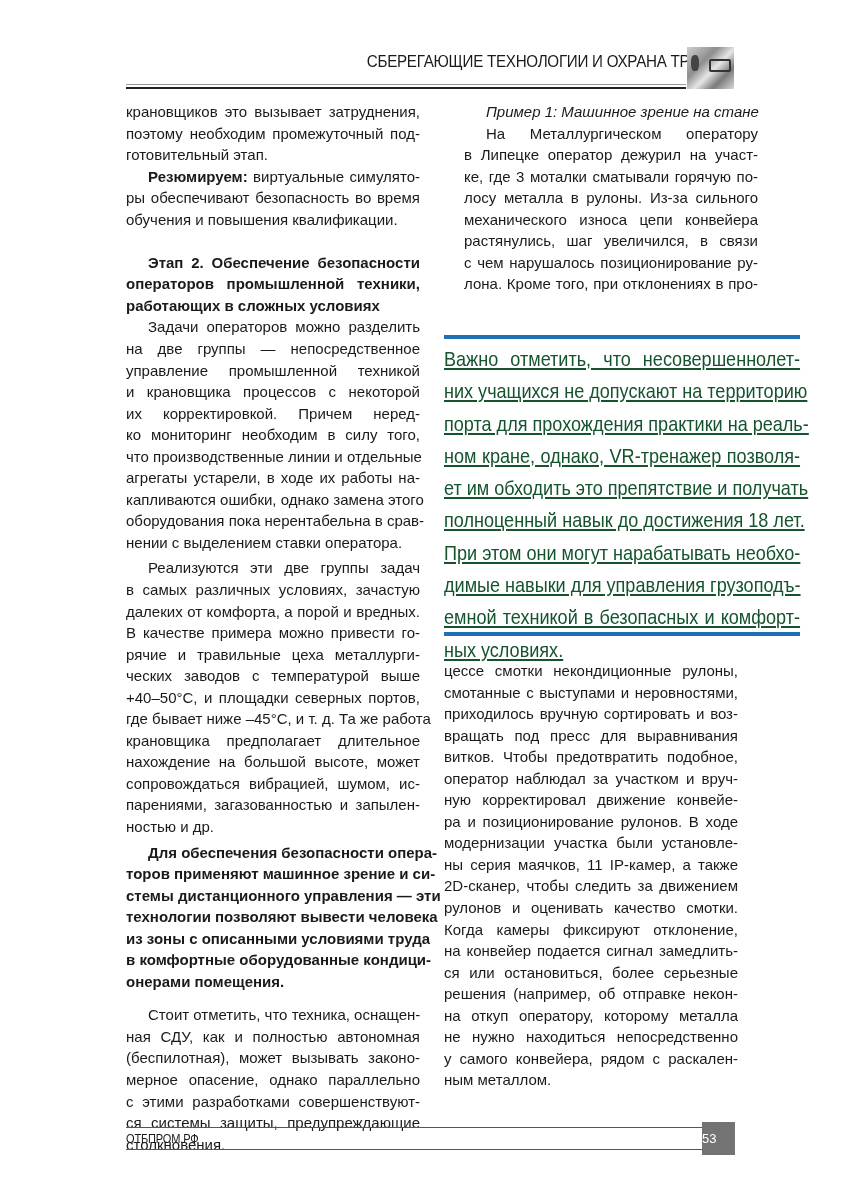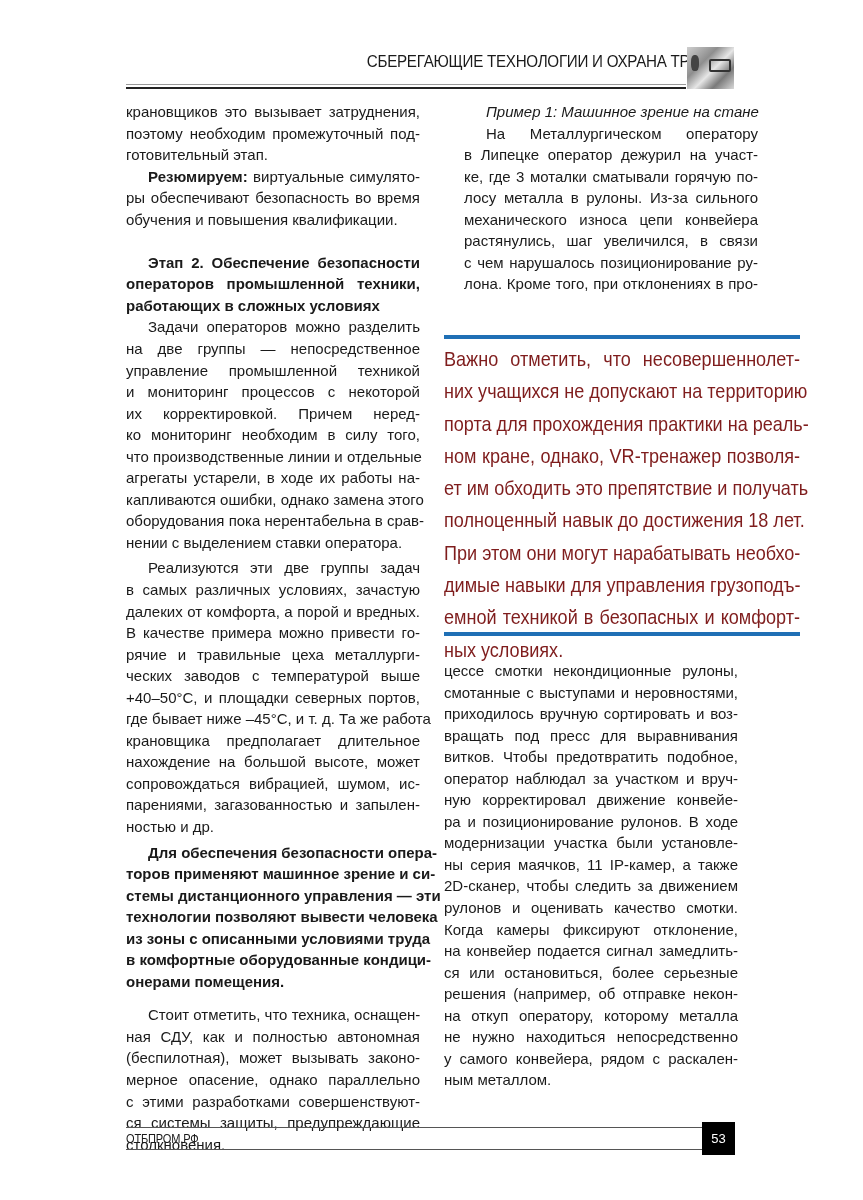--- a/index.html
+++ b/index.html
@@ -38,22 +38,22 @@
   .quote .line { display: block; white-space: nowrap; text-align: justify; text-align-last: justify;
                  transform: scaleX(0.86); transform-origin: left center; width: 414px; }
   .quote .line.last { text-align-last: left; }
 
   
   .ftr-rule { position: absolute; left: 126px; width: 576px; height: 1px; background: #555; }
   .ftr-rule.top { top: 1127px; }
   .ftr-rule.bot { top: 1149px; }
   .ftr-site { position: absolute; left: 126px; top: 1131px; font-size: 13px; color: #1a1a1a;
               transform: scaleX(0.85); transform-origin: left center; letter-spacing: -0.2px; }
-  .ftr-page { position: absolute; left: 702px; top: 1122px; width: 33px; height: 33px; background: #000000;
-              color: #fff; font-size: 13px; line-height: 33px; text-align: center; }
+  .ftr-page { position: absolute; left: 702px; top: 1122px; width: 33px; height: 33px; background: #737373;
+              color: #fff; font-size: 13px; line-height: 33px; text-align: left; }
 </style>
 </head>
 <body>
 
 <div class="hdr-title">СБЕРЕГАЮЩИЕ ТЕХНОЛОГИИ И ОХРАНА ТРУДА</div>
 <div class="hdr-rule-thin"></div>
 <div class="hdr-rule-thick"></div>
 <div class="hdr-img">
   <div class="blob"></div>
   <div class="vehicle"></div>
@@ -73,21 +73,21 @@
   <div class="gap"></div>
   <div class="bold" style="margin-top:0;">
     <span class="line ind">Этап 2. Обеспечение безопасности</span>
     <span class="line">операторов промышленной техники,</span>
     <span class="line last">работающих в сложных условиях</span>
   </div>
   <div>
     <span class="line ind">Задачи операторов можно разделить</span>
     <span class="line">на две группы — непосредственное</span>
     <span class="line">управление промышленной техникой</span>
-    <span class="line">и мониторинг процессов с некоторой</span>
+    <span class="line">и крановщика процессов с некоторой</span>
     <span class="line">их корректировкой. Причем неред-</span>
     <span class="line">ко мониторинг необходим в силу того,</span>
     <span class="line">что производственные линии и отдельные</span>
     <span class="line">агрегаты устарели, в ходе их работы на-</span>
     <span class="line">капливаются ошибки, однако замена этого</span>
     <span class="line">оборудования пока нерентабельна в срав-</span>
     <span class="line last">нении с выделением ставки оператора.</span>
   </div>
   <div style="margin-top:4px;">
     <span class="line ind">Реализуются эти две группы задач</span>
@@ -134,21 +134,21 @@
     <span class="line">ке, где 3 моталки сматывали горячую по-</span>
     <span class="line">лосу металла в рулоны. Из-за сильного</span>
     <span class="line">механического износа цепи конвейера</span>
     <span class="line">растянулись, шаг увеличился, в связи</span>
     <span class="line">с чем нарушалось позиционирование ру-</span>
     <span class="line">лона. Кроме того, при отклонениях в про-</span>
   </div>
 </div>
 
 <div class="quote-rule top" style="background: rgb(31, 111, 181);"></div>
-<div class="quote" style="color: #7f1d1d;">
+<div class="quote" style="color: #14532d; text-decoration: underline;">
   <span class="line">Важно отметить, что несовершеннолет-</span>
   <span class="line">них учащихся не допускают на территорию</span>
   <span class="line">порта для прохождения практики на реаль-</span>
   <span class="line">ном кране, однако, VR-тренажер позволя-</span>
   <span class="line">ет им обходить это препятствие и получать</span>
   <span class="line">полноценный навык до достижения 18 лет.</span>
   <span class="line">При этом они могут нарабатывать необхо-</span>
   <span class="line">димые навыки для управления грузоподъ-</span>
   <span class="line">емной техникой в безопасных и комфорт-</span>
   <span class="line last">ных условиях.</span>

